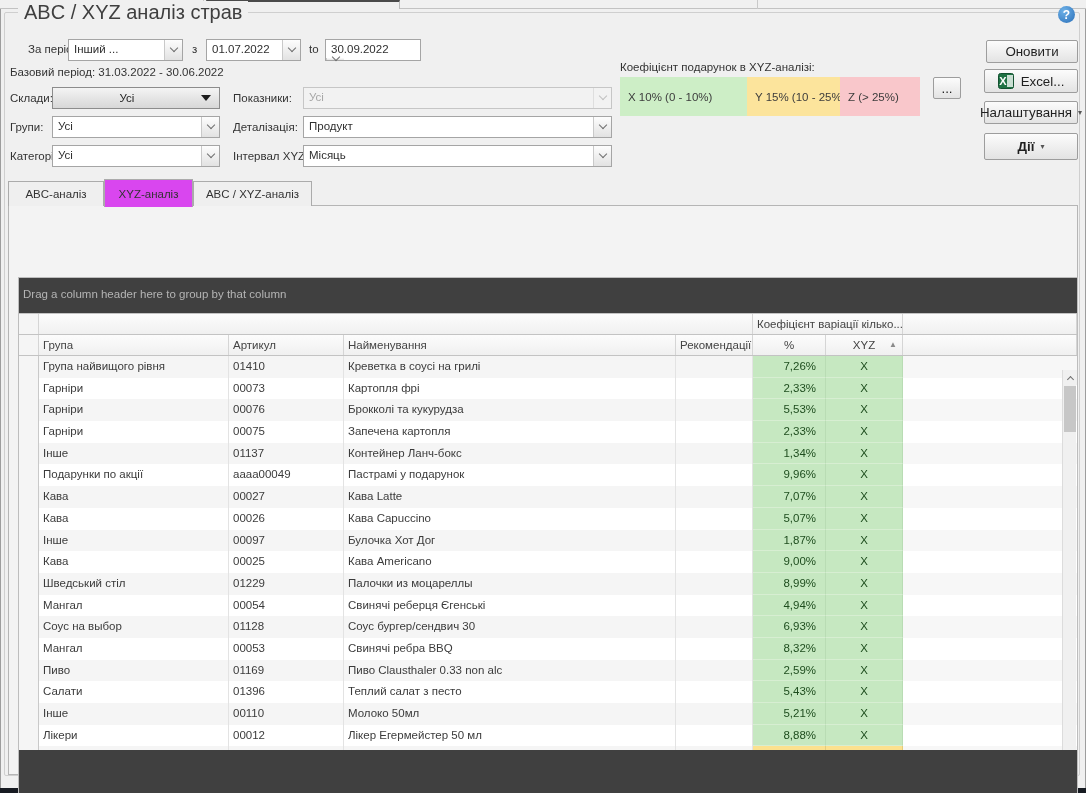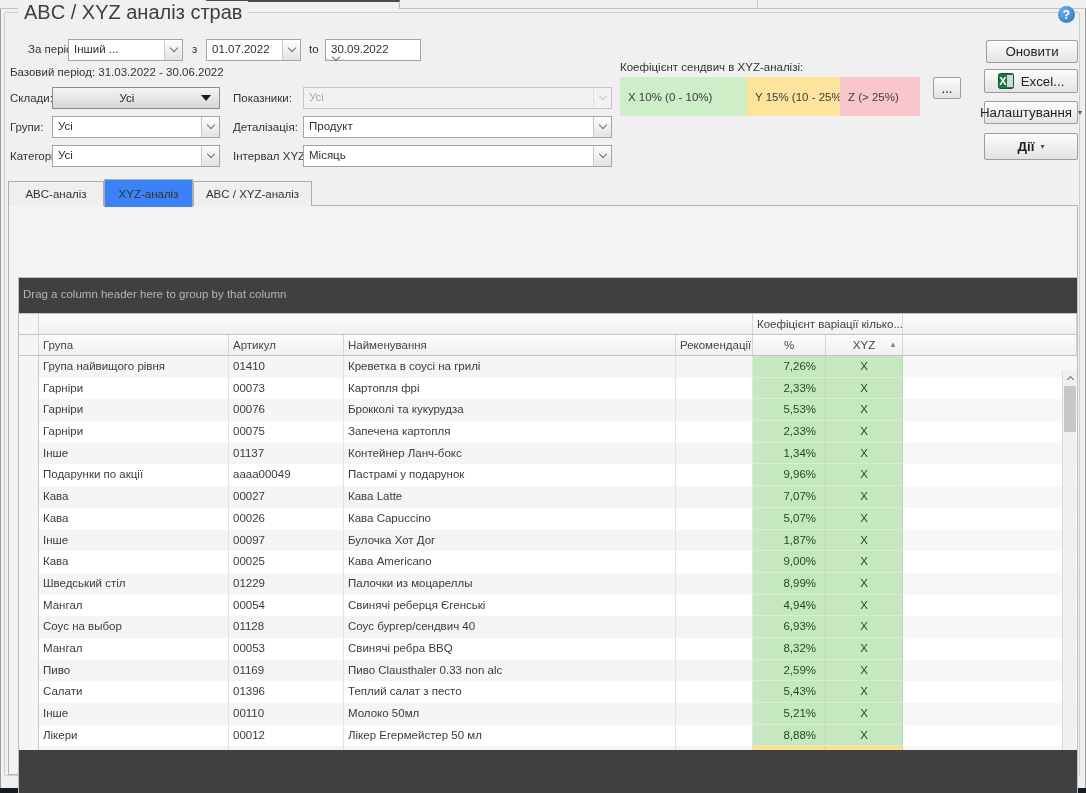--- a/index.html
+++ b/index.html
@@ -50,21 +50,21 @@
   
   .btn { background:linear-gradient(#fcfcfc,#e3e3e3); border:1px solid #9d9d9d; border-radius:2px;
     color:#1f1f1f; display:flex; align-items:center; justify-content:center; cursor:default; white-space:nowrap; }
   .btn .caret { font-size:8px; color:#555; margin-left:6px; }
   .btn.disabled { background:#f3f3f3; border-color:#c3c3c3; color:#a8a8a8; }
   #excel-btn svg { margin-right:7px; }
 
   
   .tab { position:absolute; top:181px; height:25px; background:#efefef; border:1px solid #ababab;
     border-bottom:none; display:flex; align-items:center; justify-content:center; color:#333; z-index:2; }
-  .tab.active { top:179px; height:28px; background:#3b82f6; z-index:4; }
+  .tab.active { top:179px; height:28px; background:#d946ef; z-index:4; }
 
   #inner-panel { left:8px; top:205px; width:1070px; height:570px; border:1px solid #b5b5b5; background:#f3f3f3; z-index:1; }
 
   
   #search-combo { left:30px; top:245px; width:355px; }
   #search-combo .val.placeholder { color:#9b9b9b; }
 
   
   #grid-panel { left:18px; top:277px; width:1060px; height:524px; border:1px solid #bdbdbd; background:#404040; z-index:2; }
   #group-hint { position:absolute; left:4px; top:10px; color:#b4b4b4; }
@@ -183,21 +183,21 @@
     </span>
 </div>
 <div class="abs lbl" style="left:233px; top:150px;">Інтервал XYZ:</div>
 <div class="abs combo" style="left:303px; top:145px; width:309px;">
   <span class="val">Місяць</span>
   <span class="arr">
       <span class="chev"></span>
     </span>
 </div>
 
-<div class="abs lbl" style="left:620px; top:61px;">Коефіцієнт сендвич в XYZ-аналізі:</div>
+<div class="abs lbl" style="left:620px; top:61px;">Коефіцієнт подарунок в XYZ-аналізі:</div>
 <div class="abs" id="legend-row" style="left:620px; top:77px; display:flex;">
     <div class="legend-box" style="background: rgb(205, 238, 198); width: 127px;">X 10% (0 - 10%)</div>
     <div class="legend-box" style="background: rgb(252, 228, 156); width: 93px;">Y 15% (10 - 25%)</div>
     <div class="legend-box" style="background: rgb(249, 199, 203); width: 80px;">Z  (&gt; 25%)</div>
   </div>
 <button class="abs btn" style="left:933px; top:77px; width:28px; height:22px;">...</button>
 
 <button class="abs btn" style="left:986px; top:40px; width:92px; height:23px;">Оновити</button>
 <button class="abs btn" id="excel-btn" style="left:984px; top:69px; width:94px; height:24px;">
   <svg width="16" height="16" viewBox="0 0 16 16">
@@ -378,21 +378,21 @@
           <div class="cell c-name">Свинячі реберця Єгенські</div>
           <div class="cell c-rec"></div>
           <div class="cell c-pct gx">4,94%</div>
           <div class="cell c-xyz gx">X</div>
           <div class="cell c-fill"></div>
         </div>
         <div class="trow">
           <div class="cell c-ind"></div>
           <div class="cell c-group">Соус на выбор</div>
           <div class="cell c-sku">01128</div>
-          <div class="cell c-name">Соус бургер/сендвич 40</div>
+          <div class="cell c-name">Соус бургер/сендвич 30</div>
           <div class="cell c-rec"></div>
           <div class="cell c-pct gx">6,93%</div>
           <div class="cell c-xyz gx">X</div>
           <div class="cell c-fill"></div>
         </div>
         <div class="trow">
           <div class="cell c-ind"></div>
           <div class="cell c-group">Мангал</div>
           <div class="cell c-sku">00053</div>
           <div class="cell c-name">Свинячі ребра BBQ</div>

